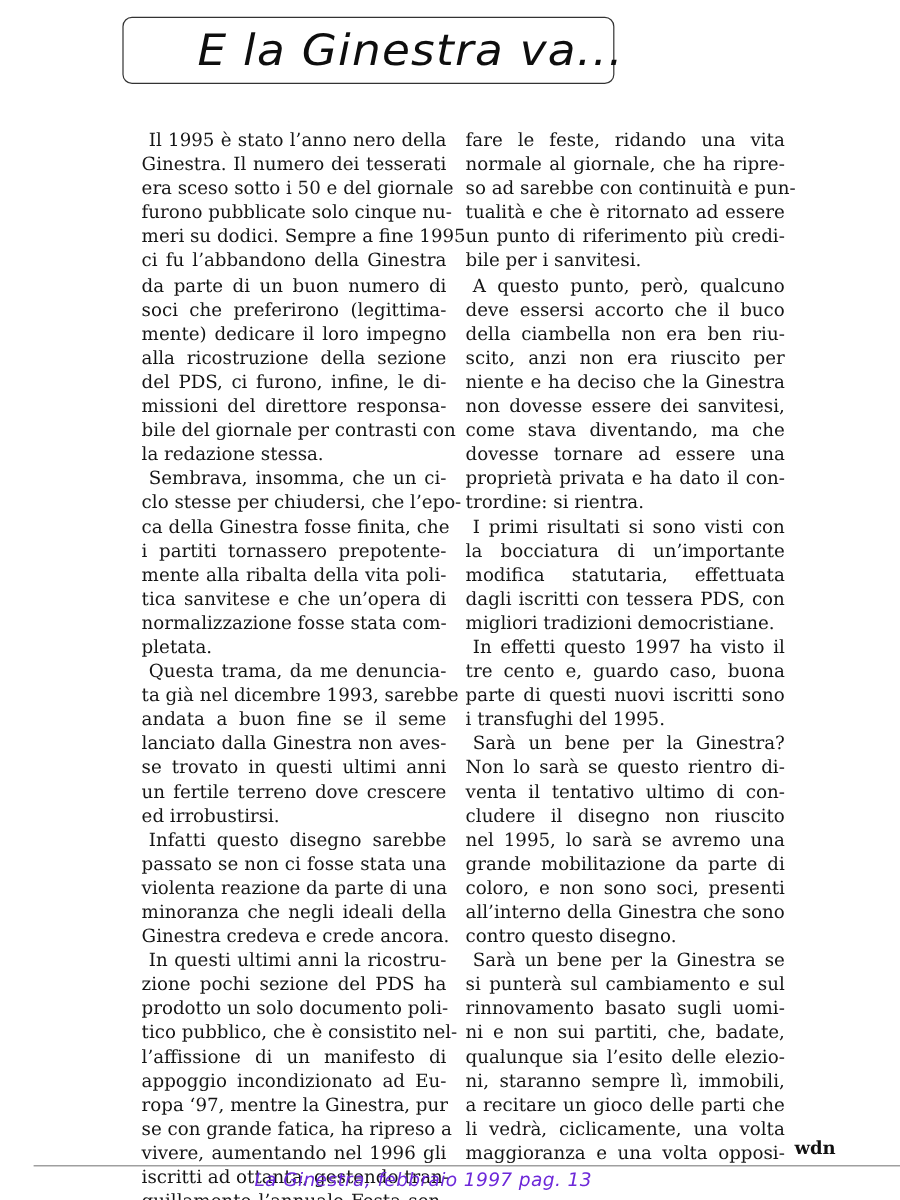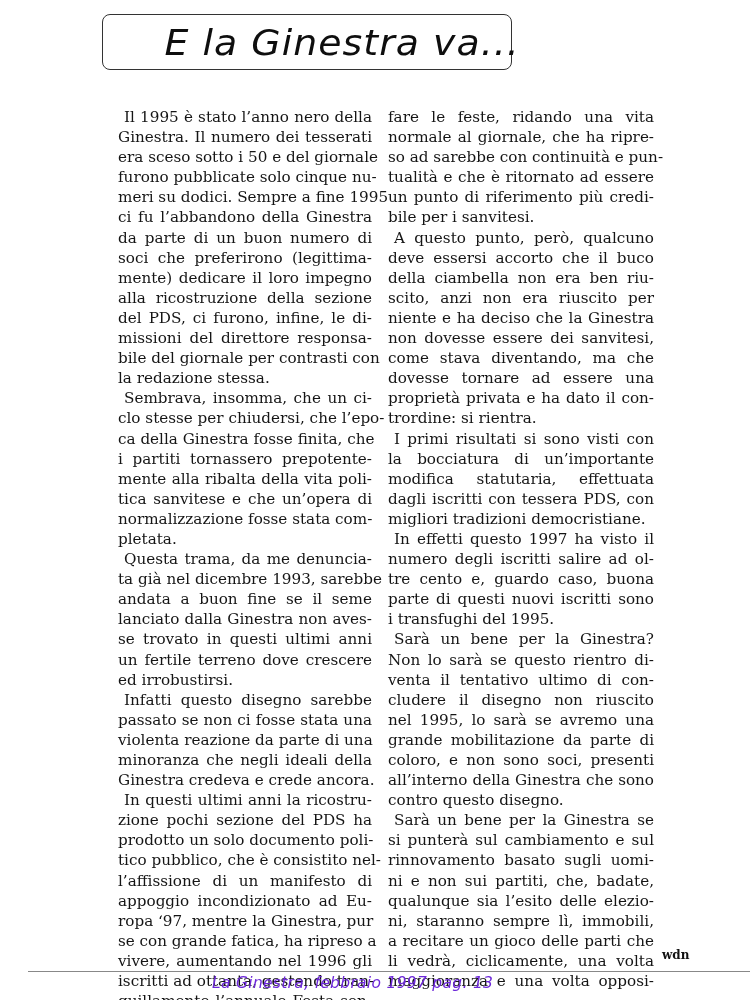--- a/index.html
+++ b/index.html
@@ -19,21 +19,21 @@
       font-family: "DejaVu Serif", serif; font-size: 15.2px; line-height: 20.1px;
       text-align: justify; color: #151515;
     }
     .col-left { left: 118px; width: 254px; }
     .col-right { left: 388px; width: 266px; }
     .line { display: block; text-align: justify; text-align-last: justify; white-space: nowrap; height: 20.1px; overflow: visible; }
     .line.last { text-align-last: left; }
     .line.indent { padding-left: 6px; }
     .signature {
       position: absolute; left: 662px; top: 948px;
-      font-family: "DejaVu Serif", serif; font-weight: bold; font-size: 12px; color: #111;
+      font-family: "DejaVu Serif", serif; font-weight: bold; font-size: 15px; color: #111;
     }
     .rule { position: absolute; left: 28px; top: 971px; width: 722px; height: 0; border-top: 1px solid #888; }
     .footer {
       position: absolute; left: 212px; top: 974px;
       font-family: "DejaVu Sans", sans-serif; font-style: italic; font-size: 15.5px; color: #6d28d9;
       letter-spacing: 0.3px; white-space: nowrap;
     }
   </style>
 </head>
 <body>
@@ -105,21 +105,20 @@
     <span class="line">come stava diventando, ma che</span>
     <span class="line">dovesse tornare ad essere una</span>
     <span class="line">proprietà privata e ha dato il con-</span>
     <span class="line last">trordine: si rientra.</span>
     <span class="line indent">I primi risultati si sono visti con</span>
     <span class="line">la bocciatura di un’importante</span>
     <span class="line">modifica statutaria, effettuata</span>
     <span class="line">dagli iscritti con tessera PDS, con</span>
     <span class="line last">migliori tradizioni democristiane.</span>
     <span class="line indent">In effetti questo 1997 ha visto il</span>
-    <span class="line">numero degli iscritti salire ad ol-</span>
     <span class="line">tre cento e, guardo caso, buona</span>
     <span class="line">parte di questi nuovi iscritti sono</span>
     <span class="line last">i transfughi del 1995.</span>
     <span class="line indent">Sarà un bene per la Ginestra?</span>
     <span class="line">Non lo sarà se questo rientro di-</span>
     <span class="line">venta il tentativo ultimo di con-</span>
     <span class="line">cludere il disegno non riuscito</span>
     <span class="line">nel 1995, lo sarà se avremo una</span>
     <span class="line">grande mobilitazione da parte di</span>
     <span class="line">coloro, e non sono soci, presenti</span>

